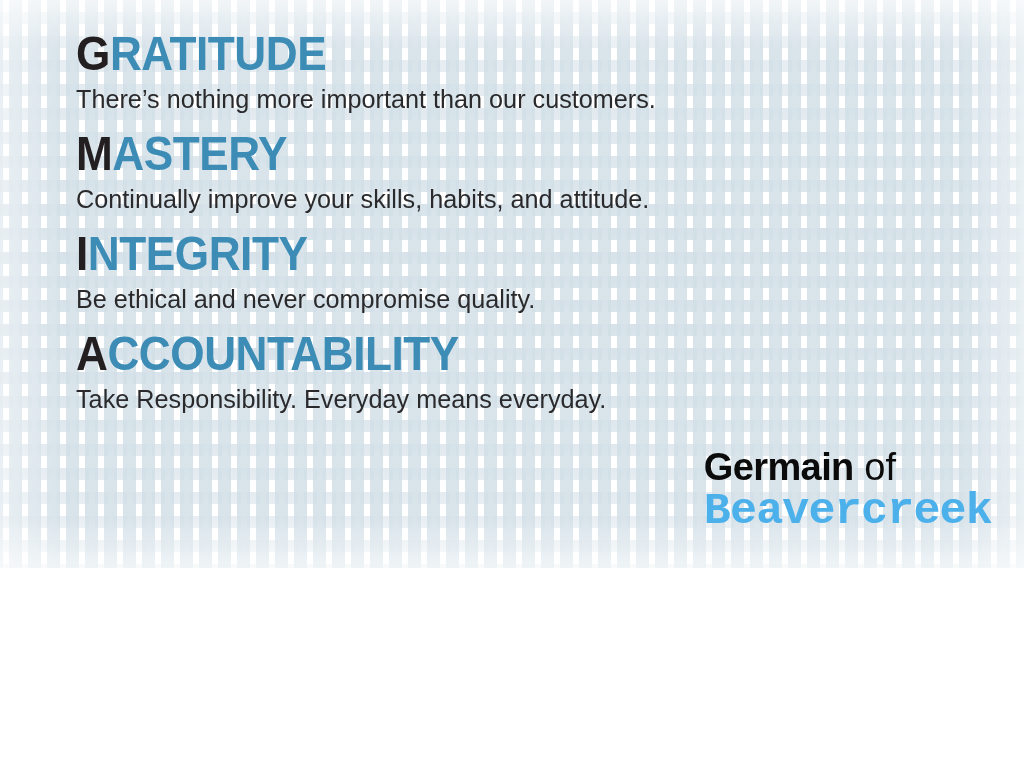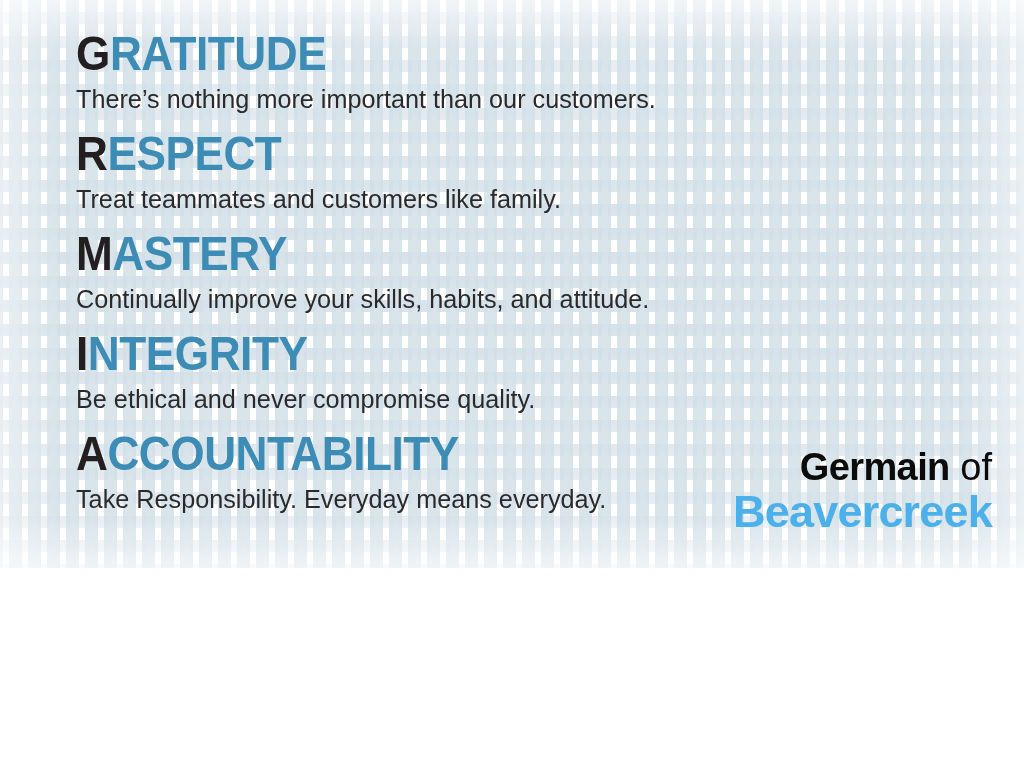--- a/index.html
+++ b/index.html
@@ -105,41 +105,41 @@
     padding-top: 3px;
     white-space: nowrap;
     transform: scaleX(0.97);
     transform-origin: left center;
   }
 
   #brand-logo {
     position: absolute;
     right: 32px;
     bottom: 32px;
-    text-align: right;
+    text-align: left;
     line-height: 1;
   }
 
   .brand-line-1 {
     font-family: "Liberation Sans", sans-serif;
     font-size: 38px;
     line-height: 42px;
     color: #0b0b0b;
     white-space: nowrap;
   }
   .brand-name {
     font-weight: 700;
     letter-spacing: -0.6px;
   }
   .brand-of {
     font-weight: 400;
     letter-spacing: 0px;
   }
   .brand-line-2 {
-    font-family: Liberation Sans, sans-serif;
+    font-family: Liberation Mono, monospace;
     font-weight: 700;
     font-size: 45px;
     line-height: 48px;
     letter-spacing: -0.8px;
     color: #4cb0ea;
     white-space: nowrap;
   }
 </style>
 </head>
 <body>
@@ -149,24 +149,20 @@
   <div id="vignette"></div>
 
   <div id="values-list">
 
     <div class="value-item">
       <h2 class="value-heading"><span class="initial">G</span><span class="rest">RATITUDE</span></h2>
       <p class="value-desc">There’s nothing more important than our customers.</p>
     </div>
 
 
-    <div class="value-item">
-      <h2 class="value-heading"><span class="initial">R</span><span class="rest">ESPECT</span></h2>
-      <p class="value-desc">Treat teammates and customers like family.</p>
-    </div>
 
     <div class="value-item">
       <h2 class="value-heading"><span class="initial">M</span><span class="rest">ASTERY</span></h2>
       <p class="value-desc">Continually improve your skills, habits, and attitude.</p>
     </div>
 
     <div class="value-item">
       <h2 class="value-heading"><span class="initial">I</span><span class="rest">NTEGRITY</span></h2>
       <p class="value-desc">Be ethical and never compromise quality.</p>
     </div>

